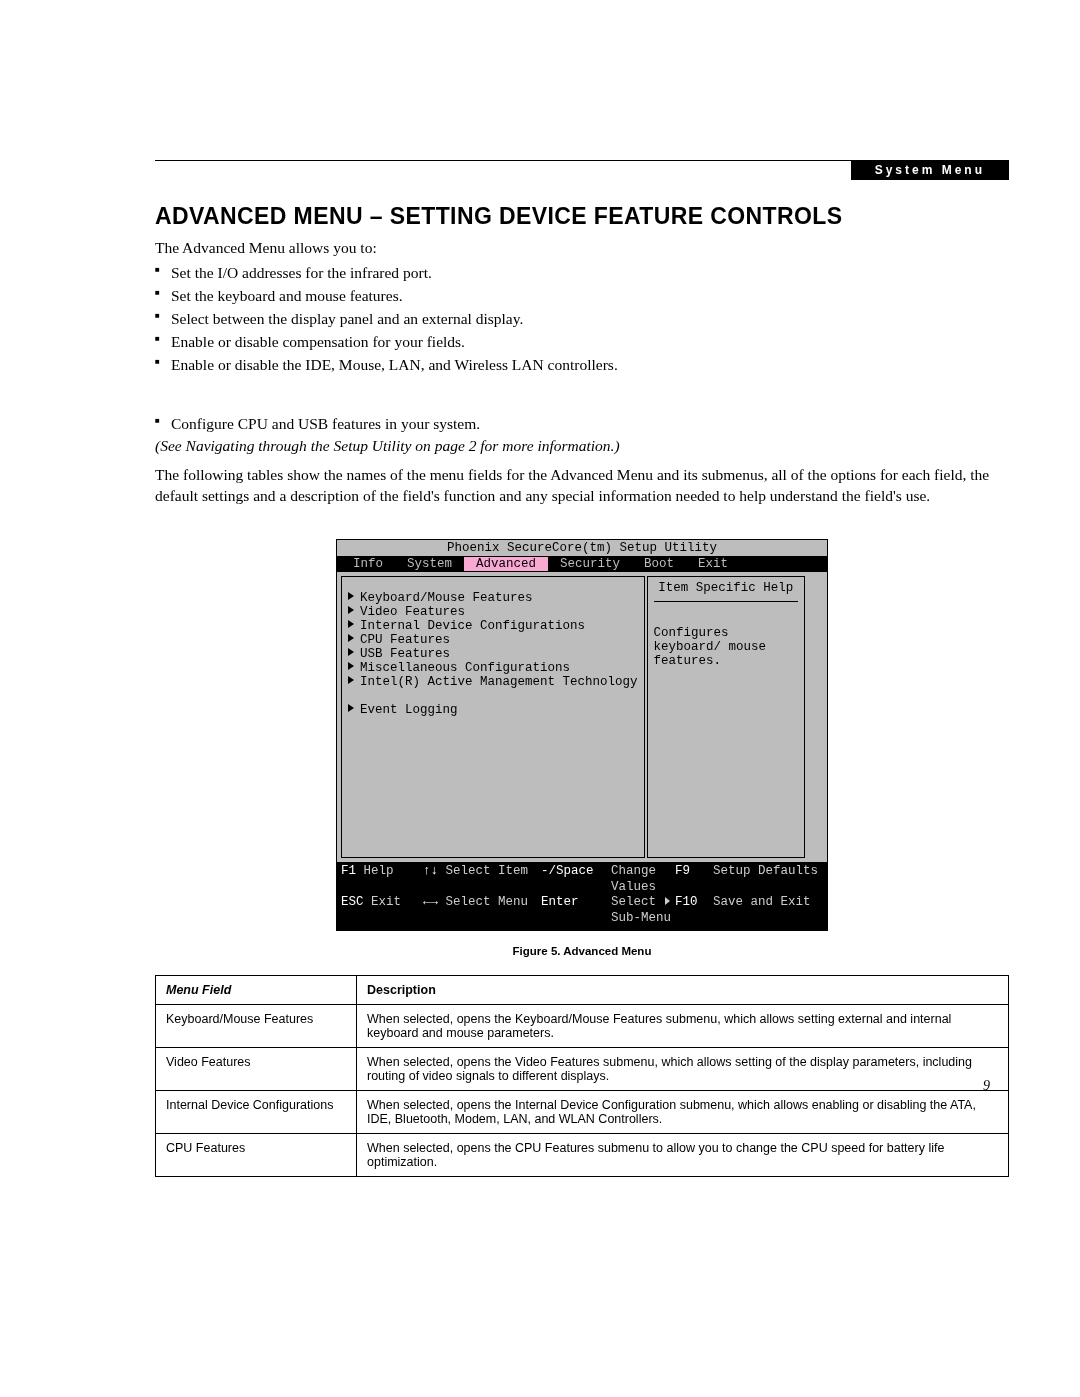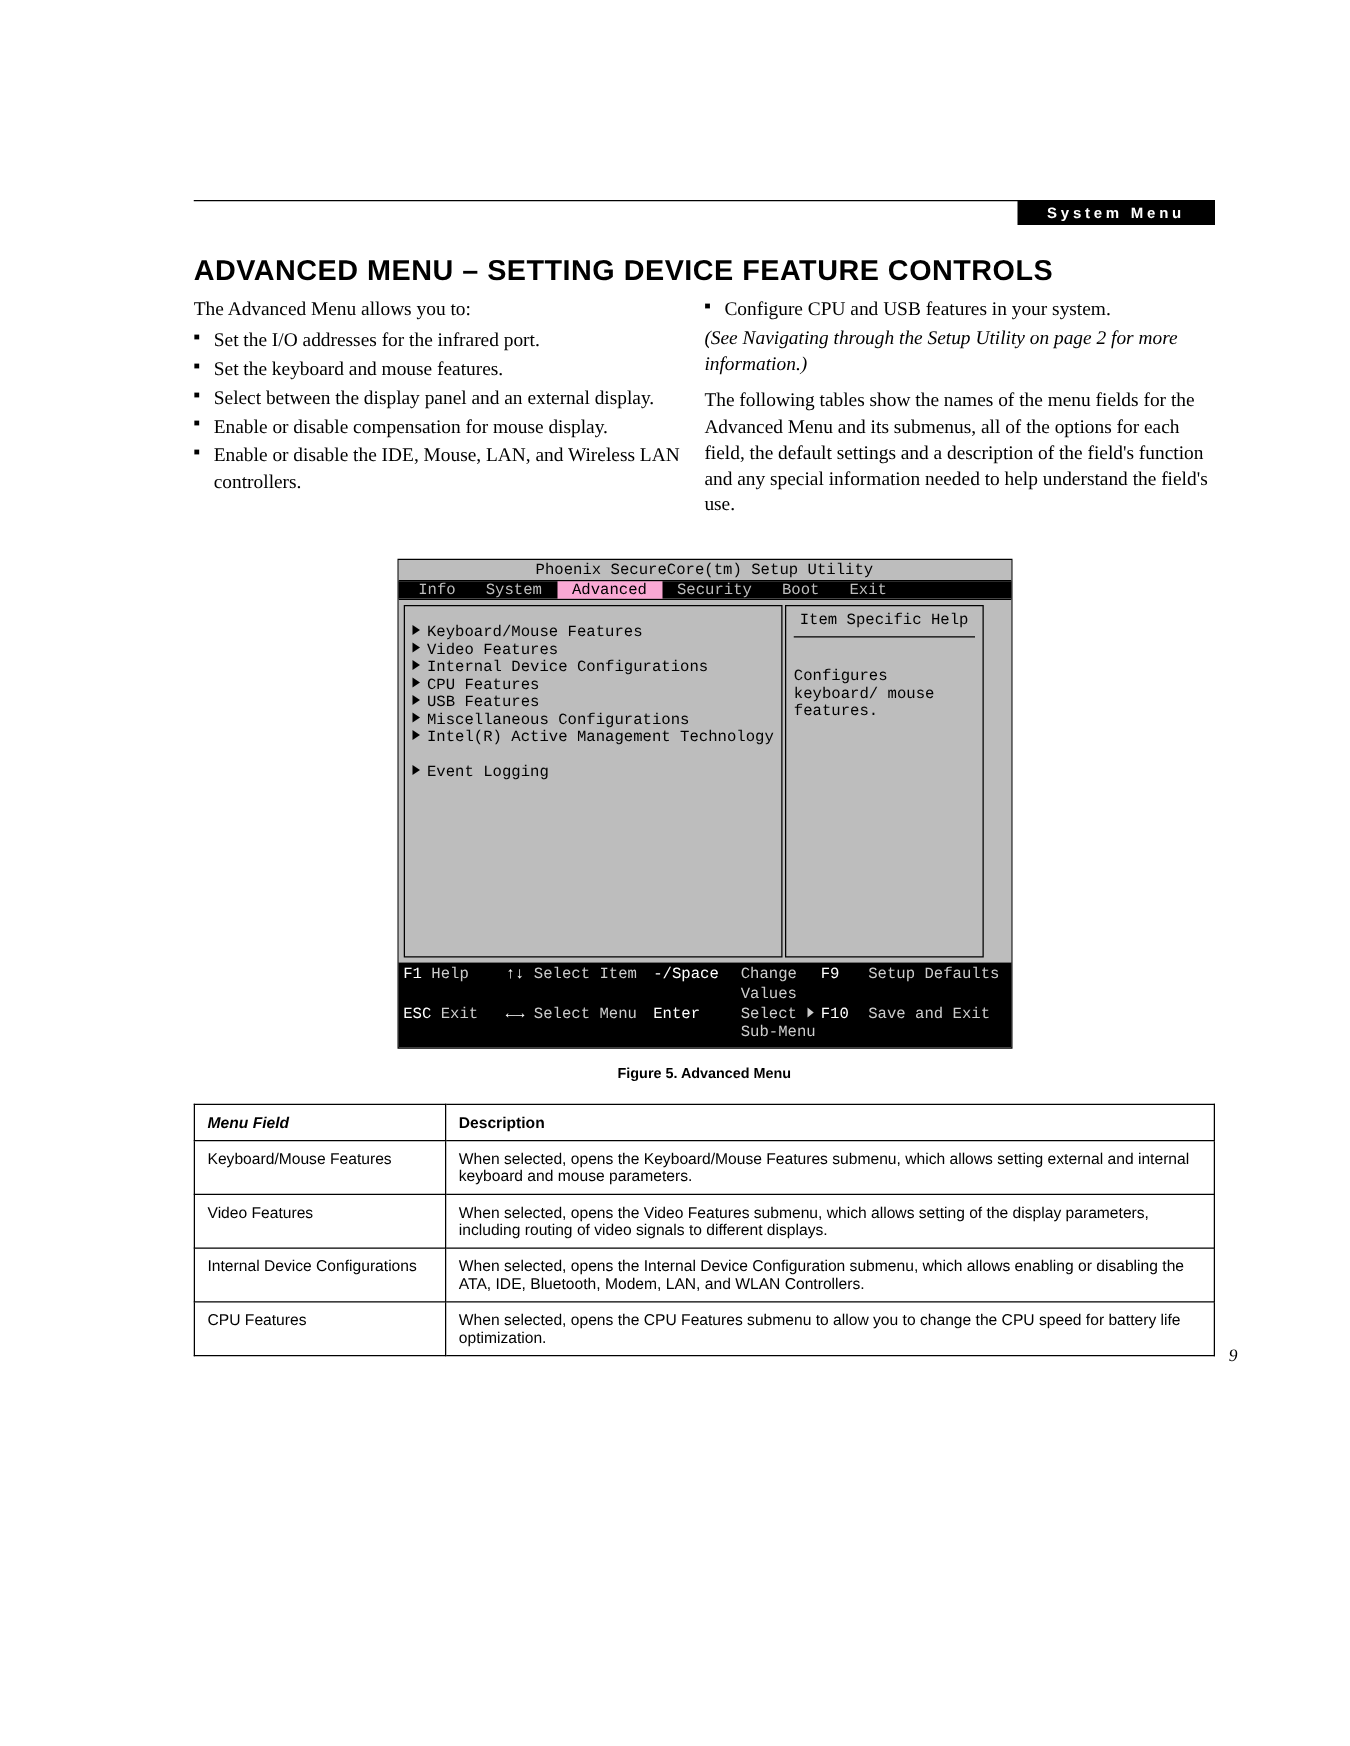--- a/index.html
+++ b/index.html
@@ -6,21 +6,21 @@
     margin: 0;
     padding: 0;
     background: #fff;
     font-family: "Times New Roman", Georgia, serif;
     color: #000;
     width: 1080px;
     height: 1397px;
     position: relative;
   }
   .page {
-    padding: 160px 108px 0 155px;
+    padding: 160px 71px 0 155px;
   }
   .top-rule {
     border-top: 1px solid #000;
     margin-bottom: 4px;
     position: relative;
   }
   .header-tag {
     position: absolute;
     right: 0;
     top: -1px;
@@ -34,20 +34,22 @@
   }
   h1.section-title {
     font-family: "Arial Black", Arial, sans-serif;
     font-weight: 900;
     font-size: 23px;
     letter-spacing: 0.4px;
     margin: 42px 0 8px 0;
   }
   .two-col {
     display: flex;
+    gap: 36px;
+    flex-direction: column;
   }
   .col {
     flex: 1;
     font-size: 15.5px;
     line-height: 1.35;
   }
   .col p { margin: 0 0 4px 0; }
   ul.bullets {
     list-style: none;
     padding: 0;
@@ -206,21 +208,21 @@
 
   <h1 class="section-title">ADVANCED MENU – SETTING DEVICE FEATURE CONTROLS</h1>
 
   <div class="two-col">
     <div class="col">
       <p>The Advanced Menu allows you to:</p>
       <ul class="bullets">
         <li>Set the I/O addresses for the infrared port.</li>
         <li>Set the keyboard and mouse features.</li>
         <li>Select between the display panel and an external display.</li>
-        <li>Enable or disable compensation for mouse display.</li>
+        <li>Enable or disable compensation for your fields.</li>
         <li>Enable or disable the IDE, Mouse, LAN, and Wireless LAN controllers.</li>
       </ul>
     </div>
     <div class="col">
       <ul class="bullets" style="margin-top:0;">
         <li>Configure CPU and USB features in your system.</li>
       </ul>
       <p class="italic">(See Navigating through the Setup Utility on page 2 for more information.)</p>
       <p style="margin-top:8px;">The following tables show the names of the menu fields for the Advanced Menu and its submenus, all of the options for each field, the default settings and a description of the field's function and any special information needed to help understand the field's use.</p>
     </div>

